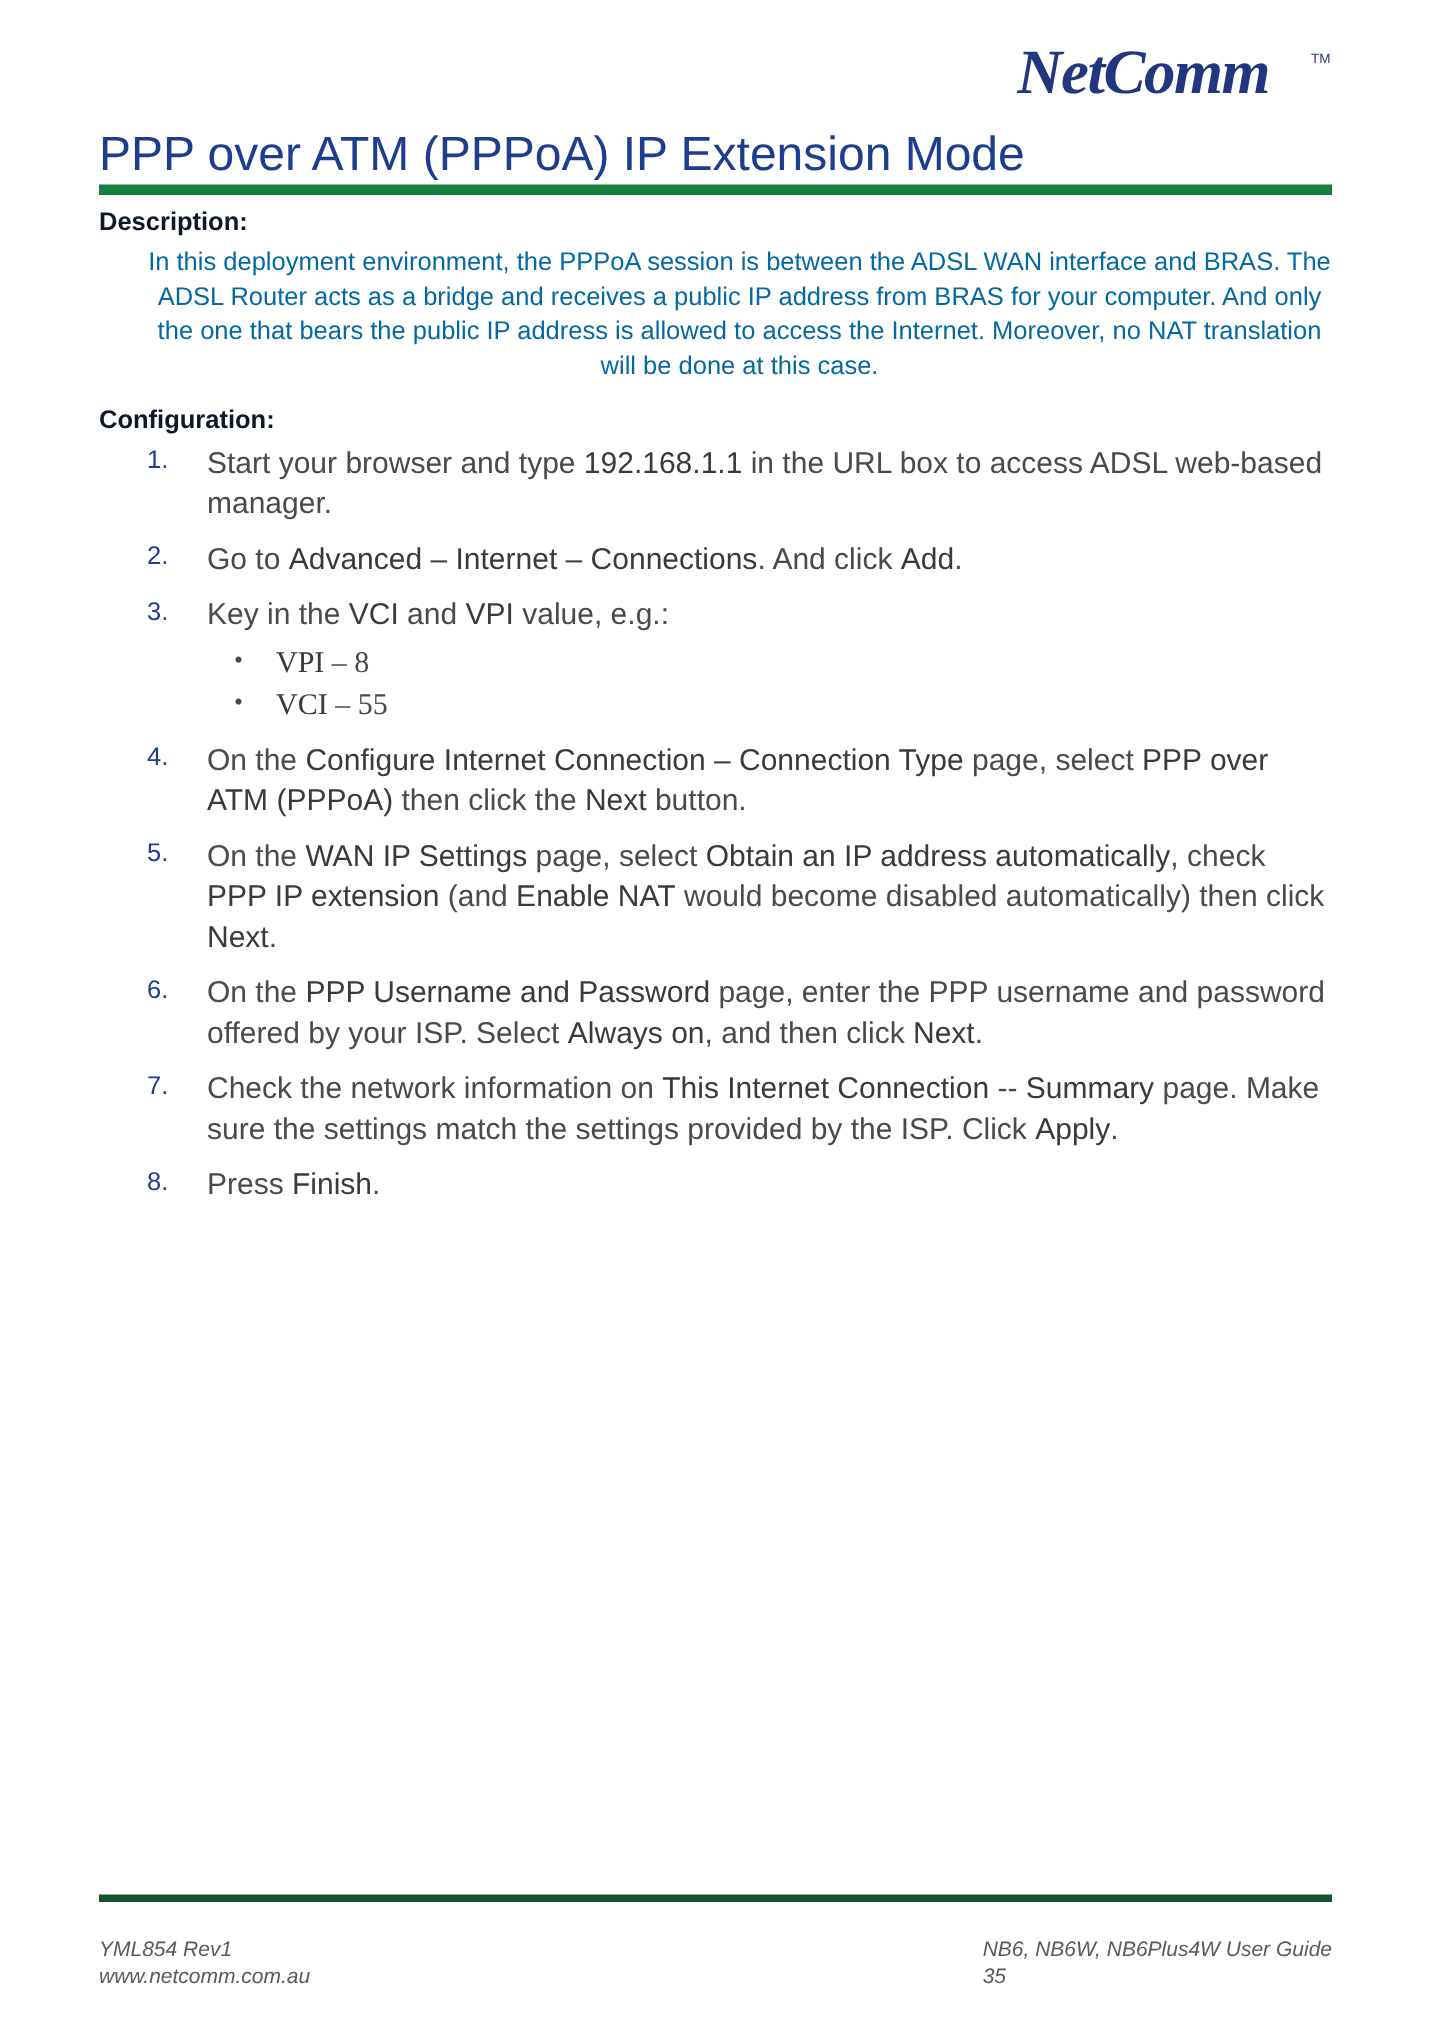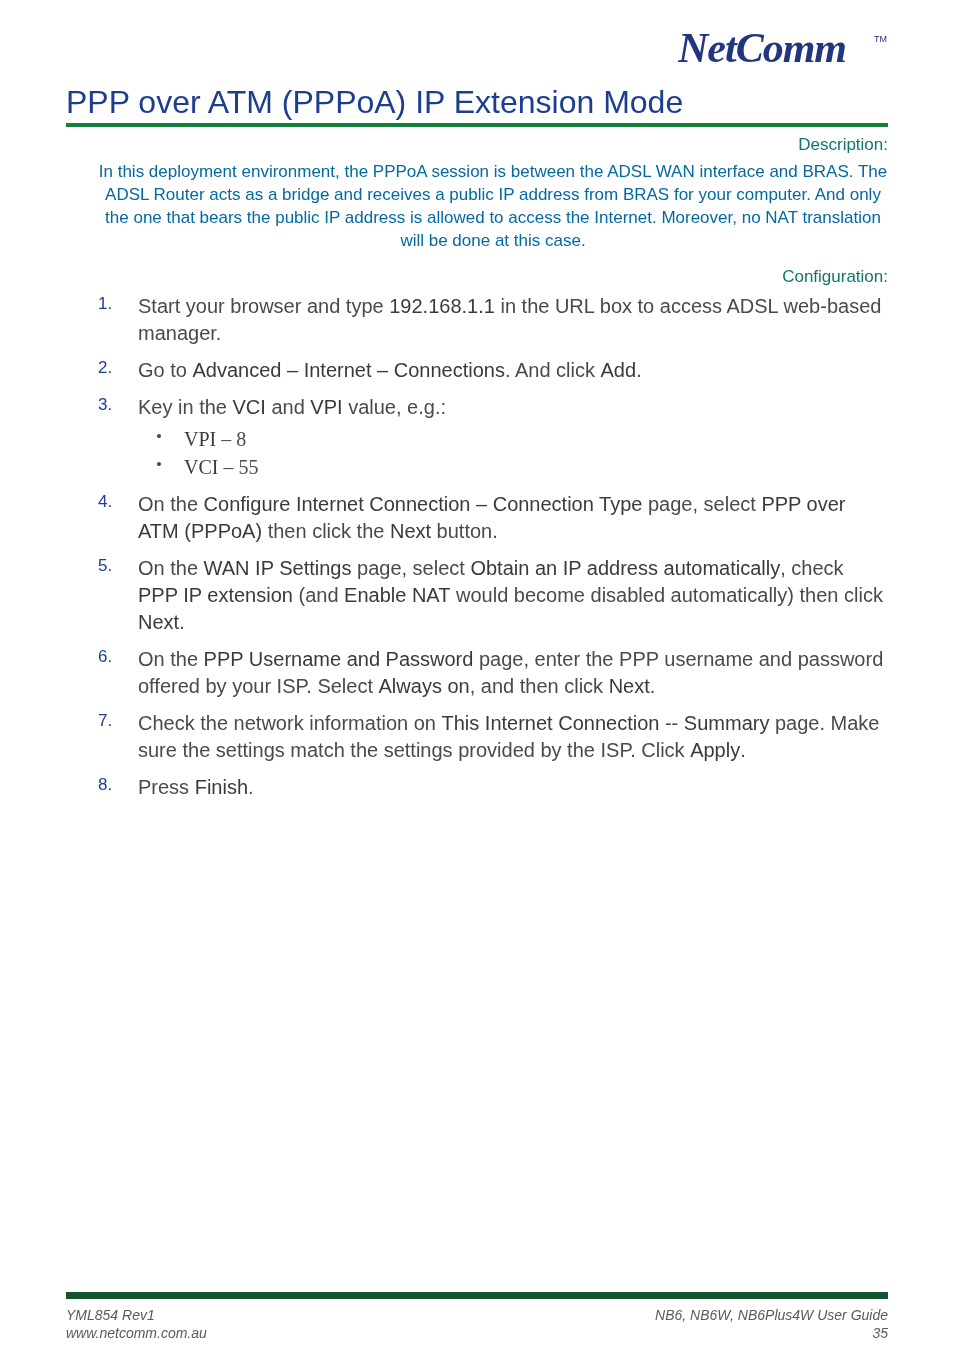--- a/index.html
+++ b/index.html
@@ -11,34 +11,33 @@
     color: #4a4a4a;
     position: relative;
     padding: 28px 66px 0 66px;
     font-weight: 300;
   }
   .logo { position: absolute; top: 28px; right: 66px; }
   h1.page-title {
     color: #1d3e8f;
     font-size: 32px;
     font-weight: 400;
-    border-bottom: 4px solid #15803d;
+    border-bottom: 7px solid #15803d;
     padding-bottom: 2px;
     margin-top: 56px;
     margin-bottom: 8px;
     font-stretch: condensed;
     font-family: "Helvetica Neue", Arial, sans-serif;
   }
   .subhead {
-    color: #0f766e;
+    color: #0f172a;
     font-size: 17px;
-    font-weight: 400;
+    font-weight: 700;
     margin-bottom: 6px;
     font-stretch: condensed;
-    text-align: right;
   }
   .desc-para {
     font-size: 17px;
     line-height: 1.35;
     margin-left: 32px;
     margin-bottom: 14px;
     color: #0369a1;
     text-align: center;
   }
   ol.steps {
@@ -76,33 +75,33 @@
     content: "•";
     position: absolute;
     left: 0;
     color: #4a4a4a;
     font-size: 17px;
   }
   .step-extra { margin-top: 6px; }
   strong, .b { font-weight: 500; color: #3a3a3a; }
   .footer {
     position: absolute;
-    bottom: 8px;
+    bottom: 24px;
     left: 66px;
     right: 66px;
-    border-top: 7px solid #14532d;
-    padding-top: 7px;
+    border-top: 5px solid #14532d;
+    padding-top: 22px;
     font-size: 14px;
     font-style: italic;
     color: #5a5a5a;
     display: flex;
     justify-content: space-between;
     line-height: 1.3;
   }
-  .footer .right { text-align: right; }
+  .footer .right { }
   .footer .b-inline { font-style: italic; font-weight: 400; }
   .footer .pn { }
 </style>
 </head>
 <body>
 
 <div class="logo">
   <svg width="210" height="44" viewBox="0 0 210 44">
     <text x="0" y="34" font-family="Brush Script MT, cursive" font-size="42" font-weight="900" font-style="italic" fill="#22367f" letter-spacing="-1">NetComm</text>
     <text x="196" y="14" font-family="Arial" font-size="9" fill="#22367f">TM</text>

